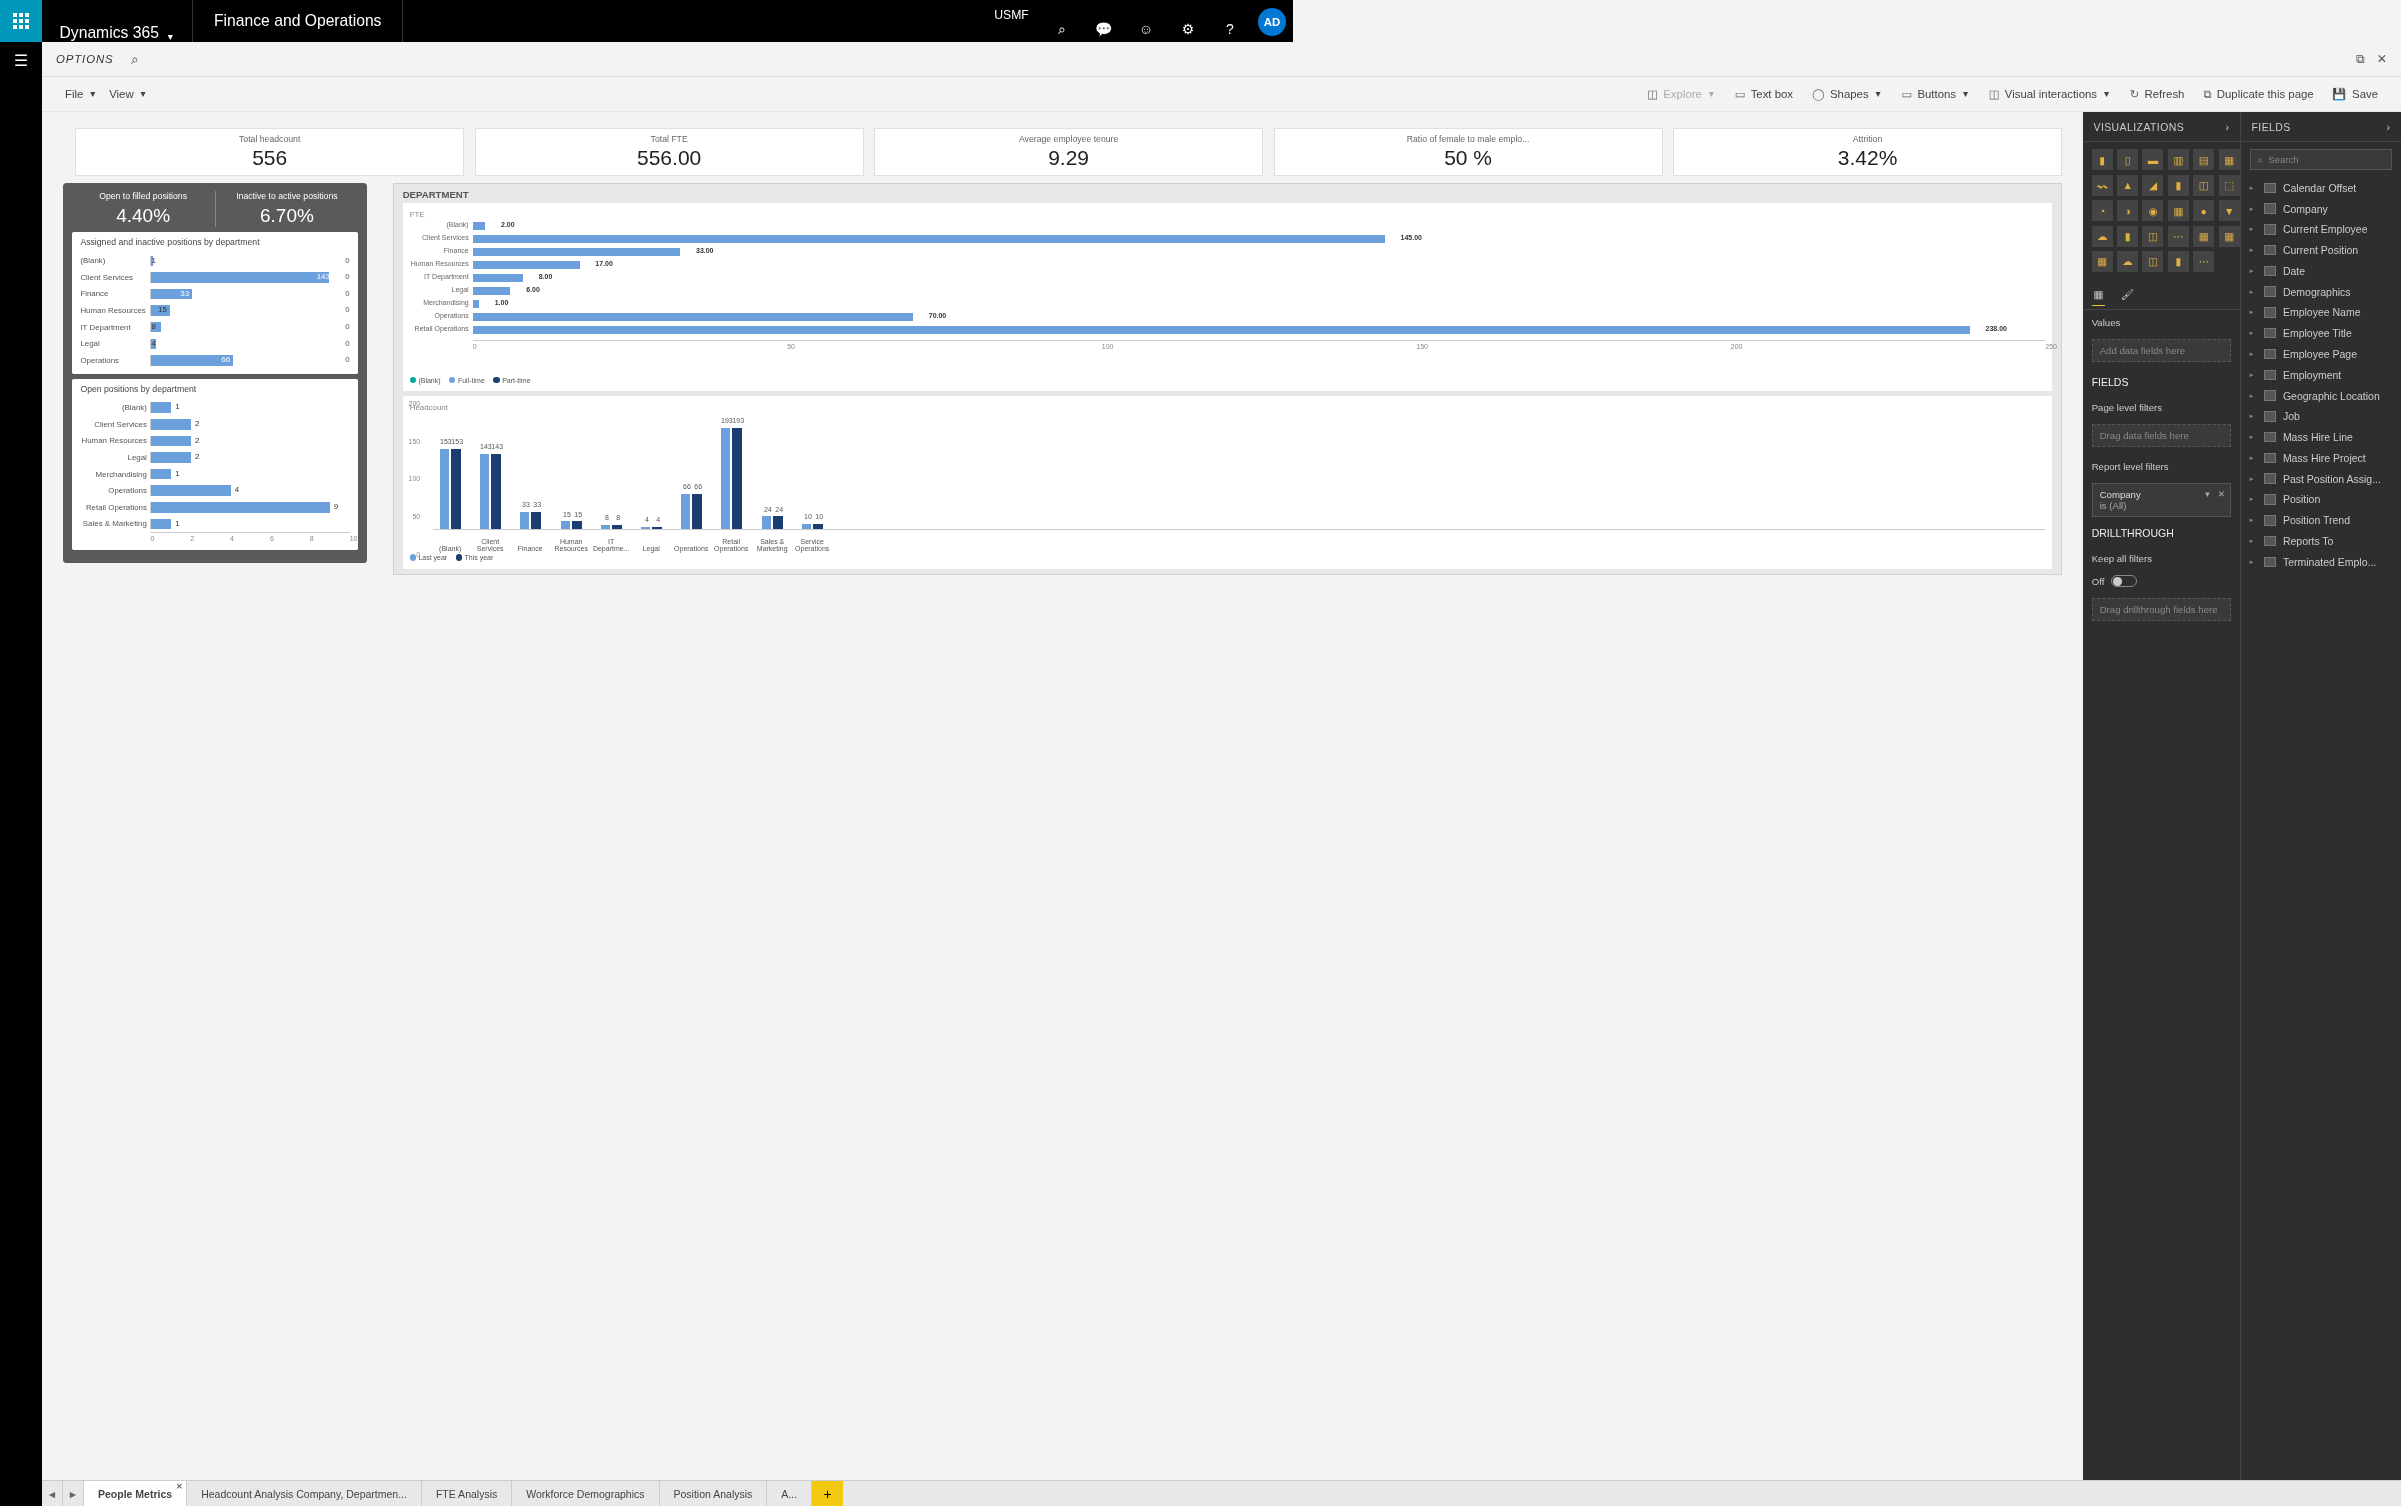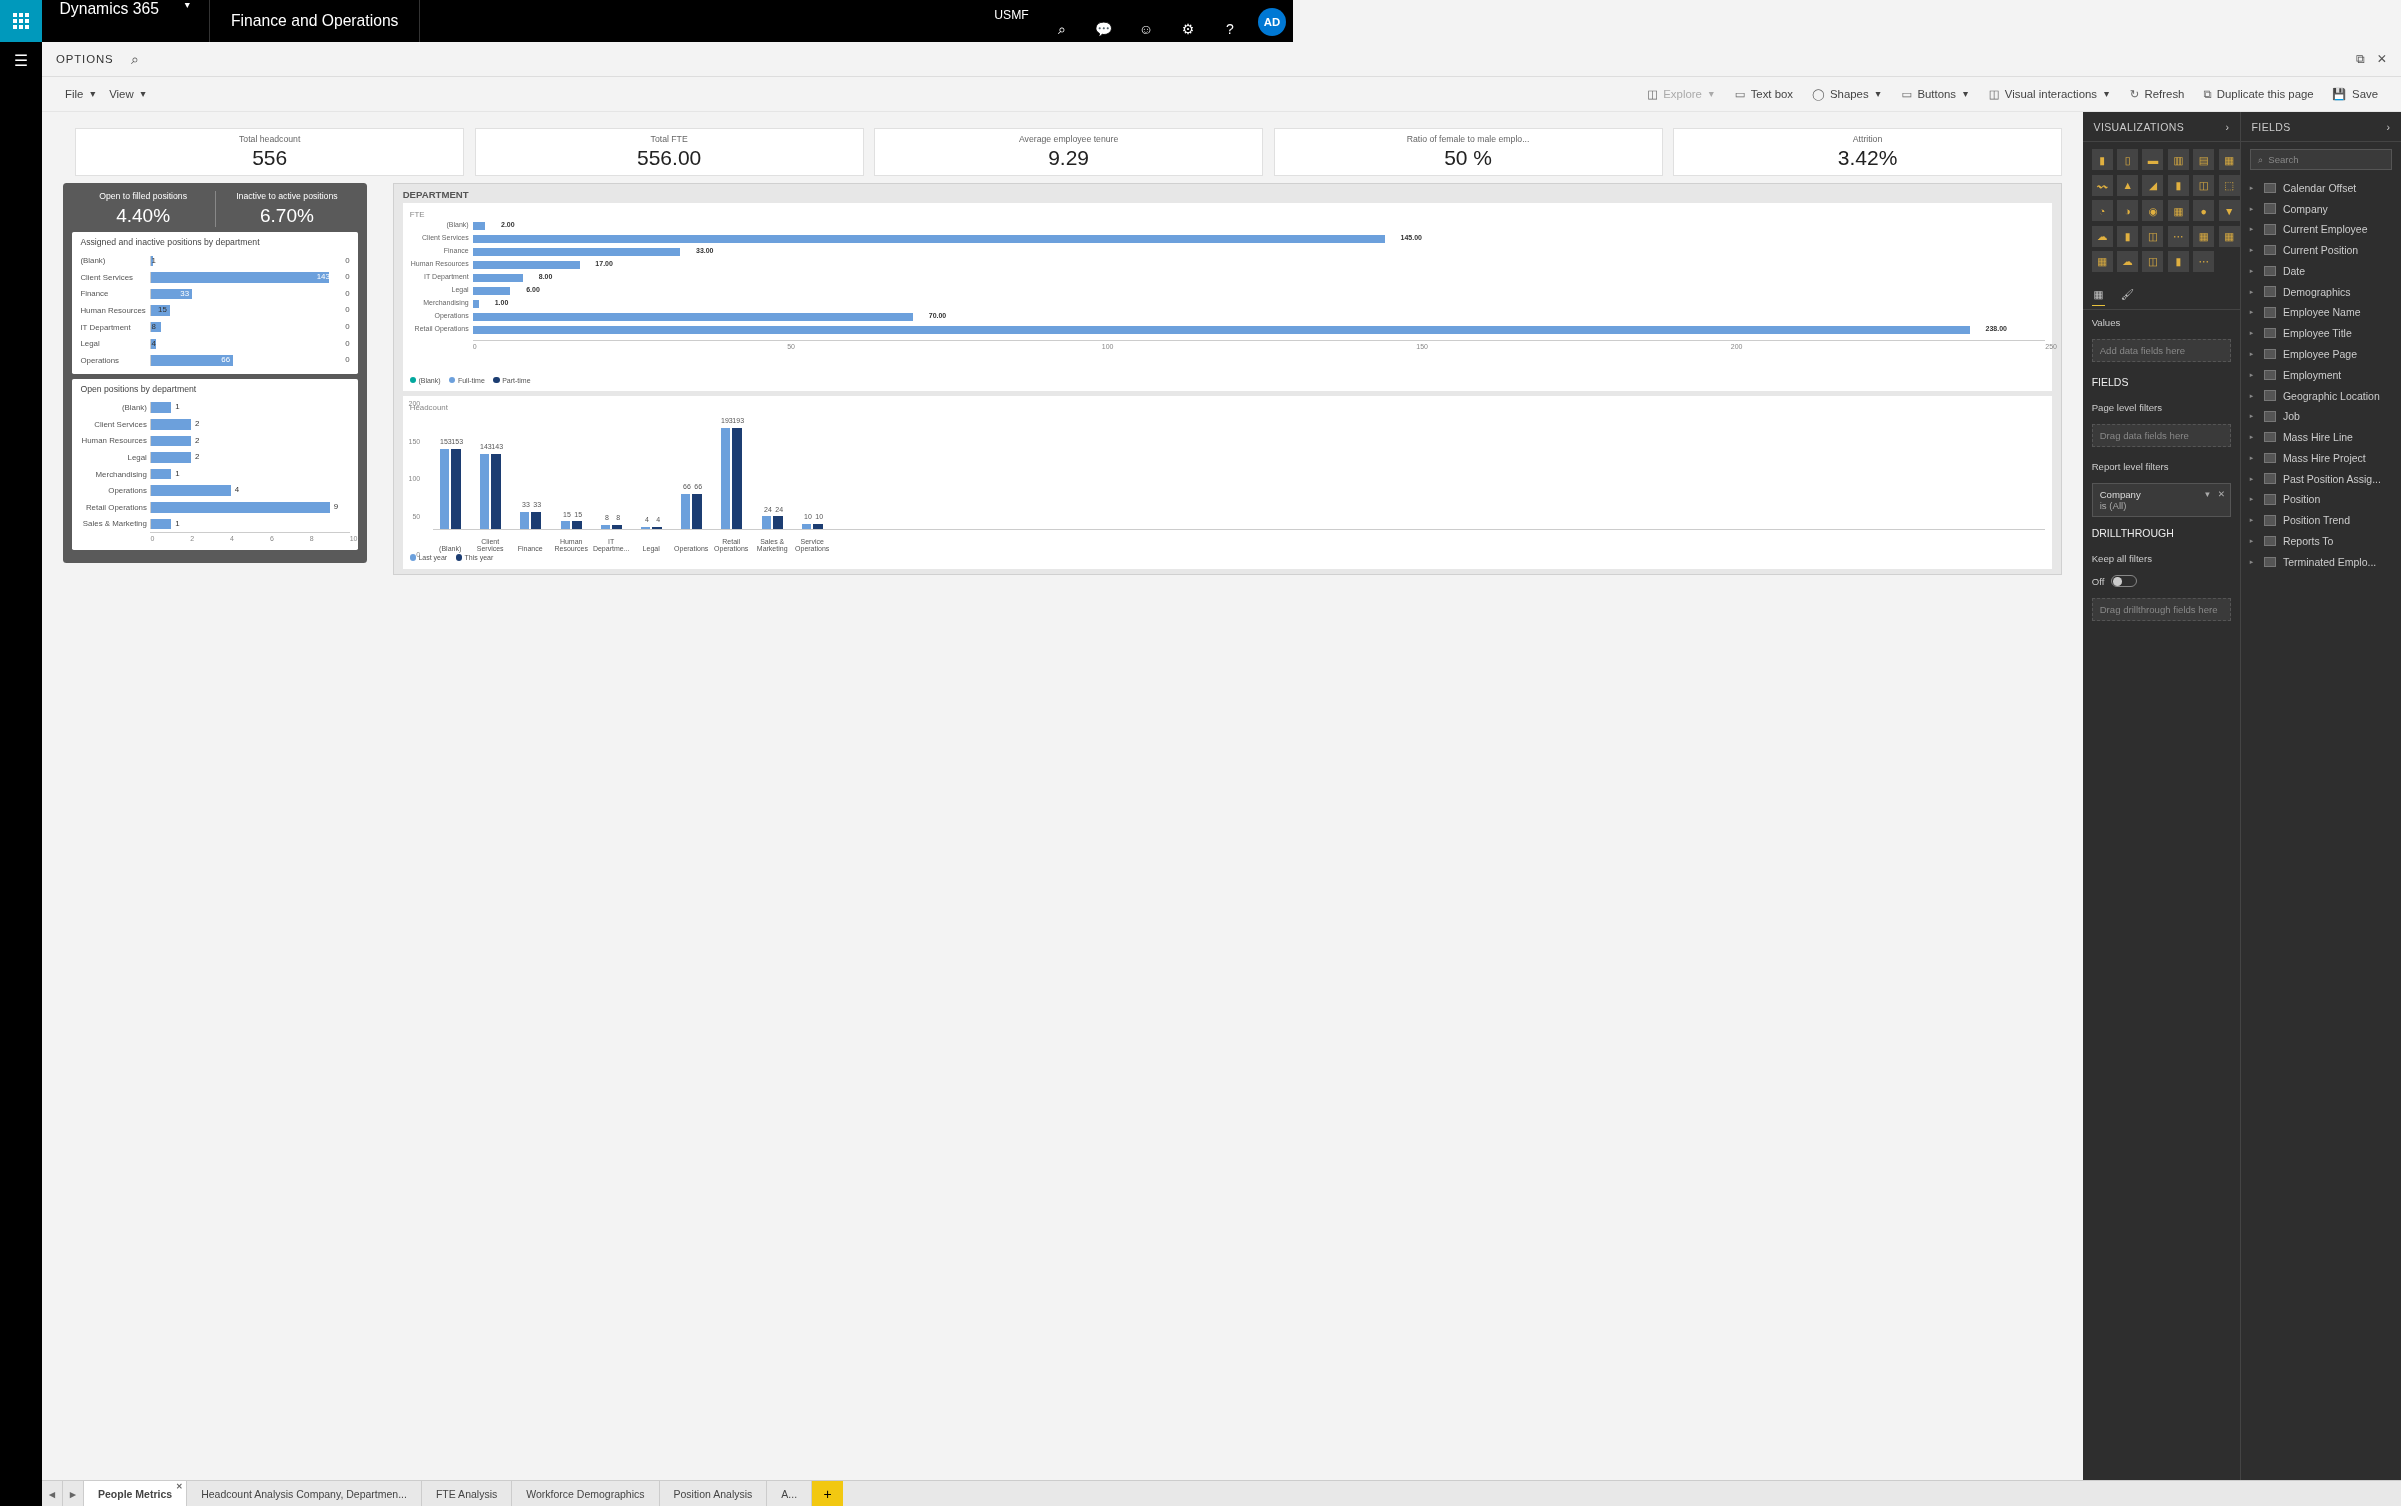--- a/index.html
+++ b/index.html
@@ -3,36 +3,36 @@
 <meta charset="utf-8">
 <style>
 * { margin: 0; padding: 0; box-sizing: border-box; font-family: 'Segoe UI', Tahoma, sans-serif; }
 body { background: #f3f3f3; overflow: hidden; width: 1293px; height: 753px; }
 
 
 .topbar { background: #000; height: 42px; display: flex; align-items: center; color: #fff; }
 .waffle { width: 42px; height: 42px; background: #0099BC; display: flex; align-items: center; justify-content: center; cursor: pointer; }
 .waffle-icon { display: grid; grid-template-columns: repeat(3, 4.4px); grid-template-rows: repeat(3, 4.4px); gap: 1.7px; }
 .waffle-icon span { background: #fff; width: 4.4px; height: 4.4px; }
-.product { padding: 0 17.5px; font-size: 15.7px; font-weight: 400; display: flex; align-items: flex-start; gap: 24px; height: 42px; border-right: 0.9px solid #333; cursor: pointer; }
+.product { padding: 0 17.5px; font-size: 15.7px; font-weight: 400; display: flex; align-items: flex-end; gap: 7px; height: 42px; border-right: 0.9px solid #333; cursor: pointer; }
 .module { padding: 0 21px; font-size: 15.7px; font-weight: 400; height: 52px; display: flex; align-items: center; border-right: 0.9px solid #333; }
 .topbar-spacer { flex: 1; }
 .topbar-right { display: flex; height: 26px; }
 .top-text { padding: 0 12.2px; font-size: 12.2px; }
 .top-icon { width: 42px; height: 42px; display: flex; align-items: center; justify-content: center; cursor: pointer; font-size: 14px; }
 .avatar { width: 28px; height: 28px; border-radius: 50%; background: #0078D4; display: flex; align-items: center; justify-content: center; font-size: 11.4px; font-weight: 600; margin: 0 7px; }
 .chevron { font-size: 8.7px; }
 
 
 .leftrail { position: absolute; left: 0; top: 42px; width: 42px; bottom: 0; background: #000; display: flex; flex-direction: column; align-items: center; padding-top: 8.7px; }
 .hamburger { color: #fff; cursor: pointer; font-size: 15.7px; }
 
 
 .optionsbar { position: absolute; left: 42px; top: 42px; right: 0; height: 35px; background: #f3f3f3; border-bottom: 0.9px solid #ddd; display: flex; align-items: center; padding: 0 14px; gap: 17.5px; }
-.options-label { font-size: 11.4px; letter-spacing: 0.9px; color: #333; }
+.options-label { font-size: 11.4px; letter-spacing: 0.9px; color: #333; font-style: italic; }
 .options-search { cursor: pointer; color: #555; }
 .optionsbar-right { margin-left: auto; display: flex; gap: 12.2px; }
 .opt-icon { cursor: pointer; color: #555; font-size: 12.2px; }
 
 
 .canvas { position: absolute; left: 42px; top: 77px; right: 0; bottom: 0; background: #f3f3f3; }
 
 
 .report-toolbar { height: 35px; display: flex; align-items: center; padding: 0 23px; font-size: 11.4px; color: #444; gap: 5.2px; border-bottom: 0.9px solid #e5e5e5; }
 .rtool-left { display: flex; gap: 12px; }

